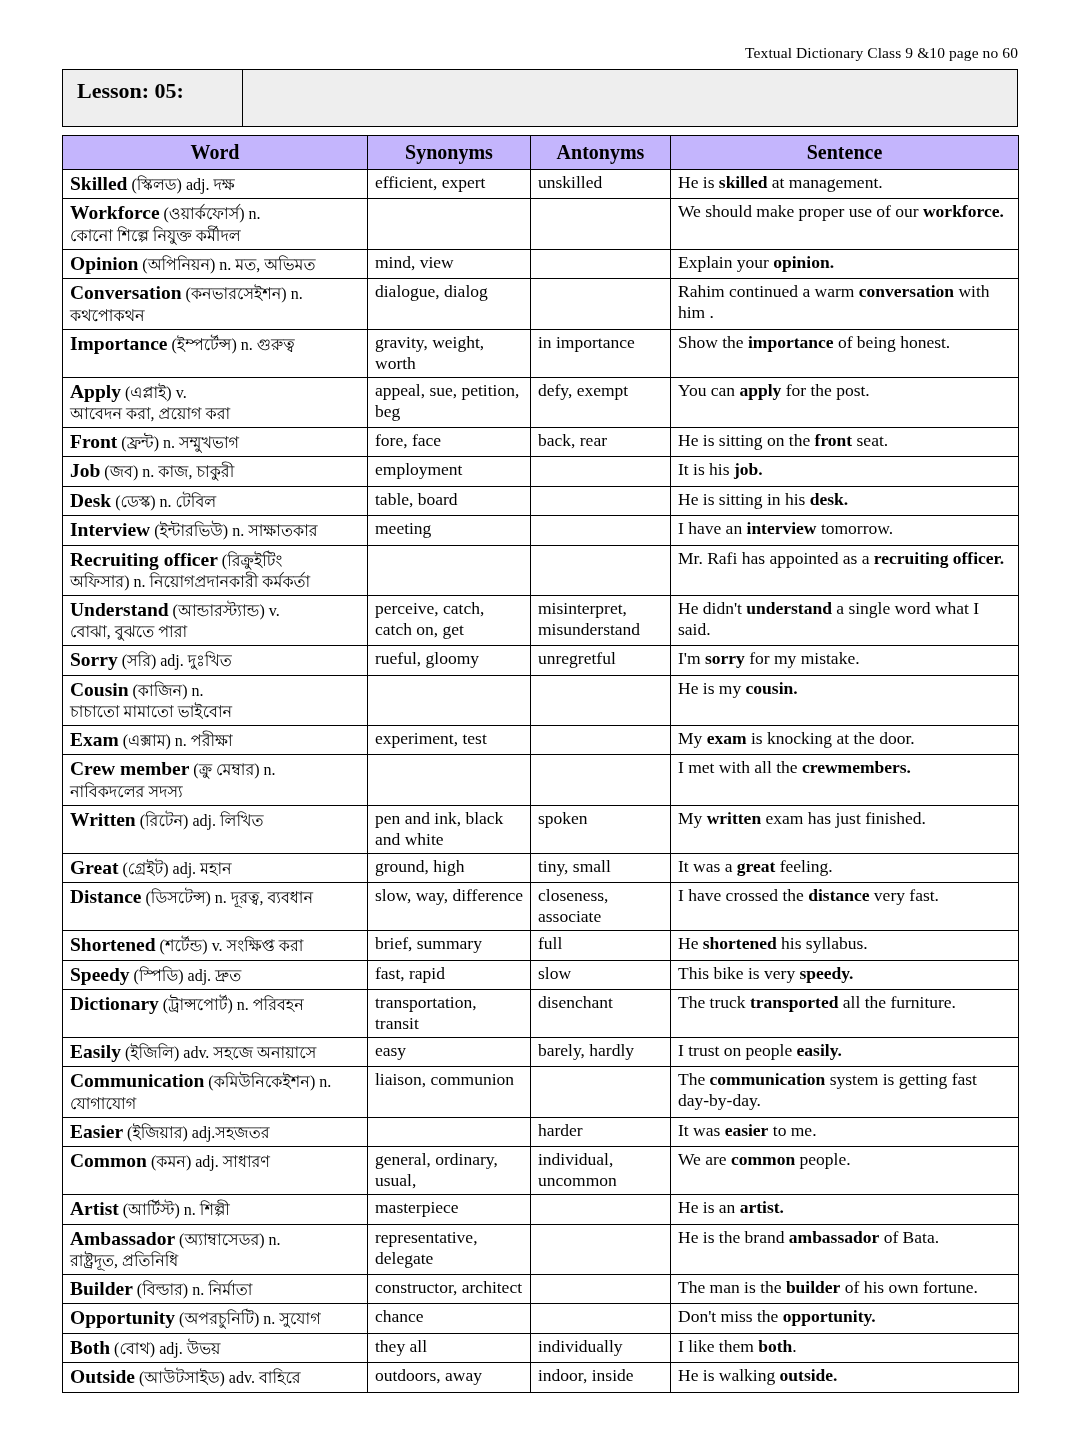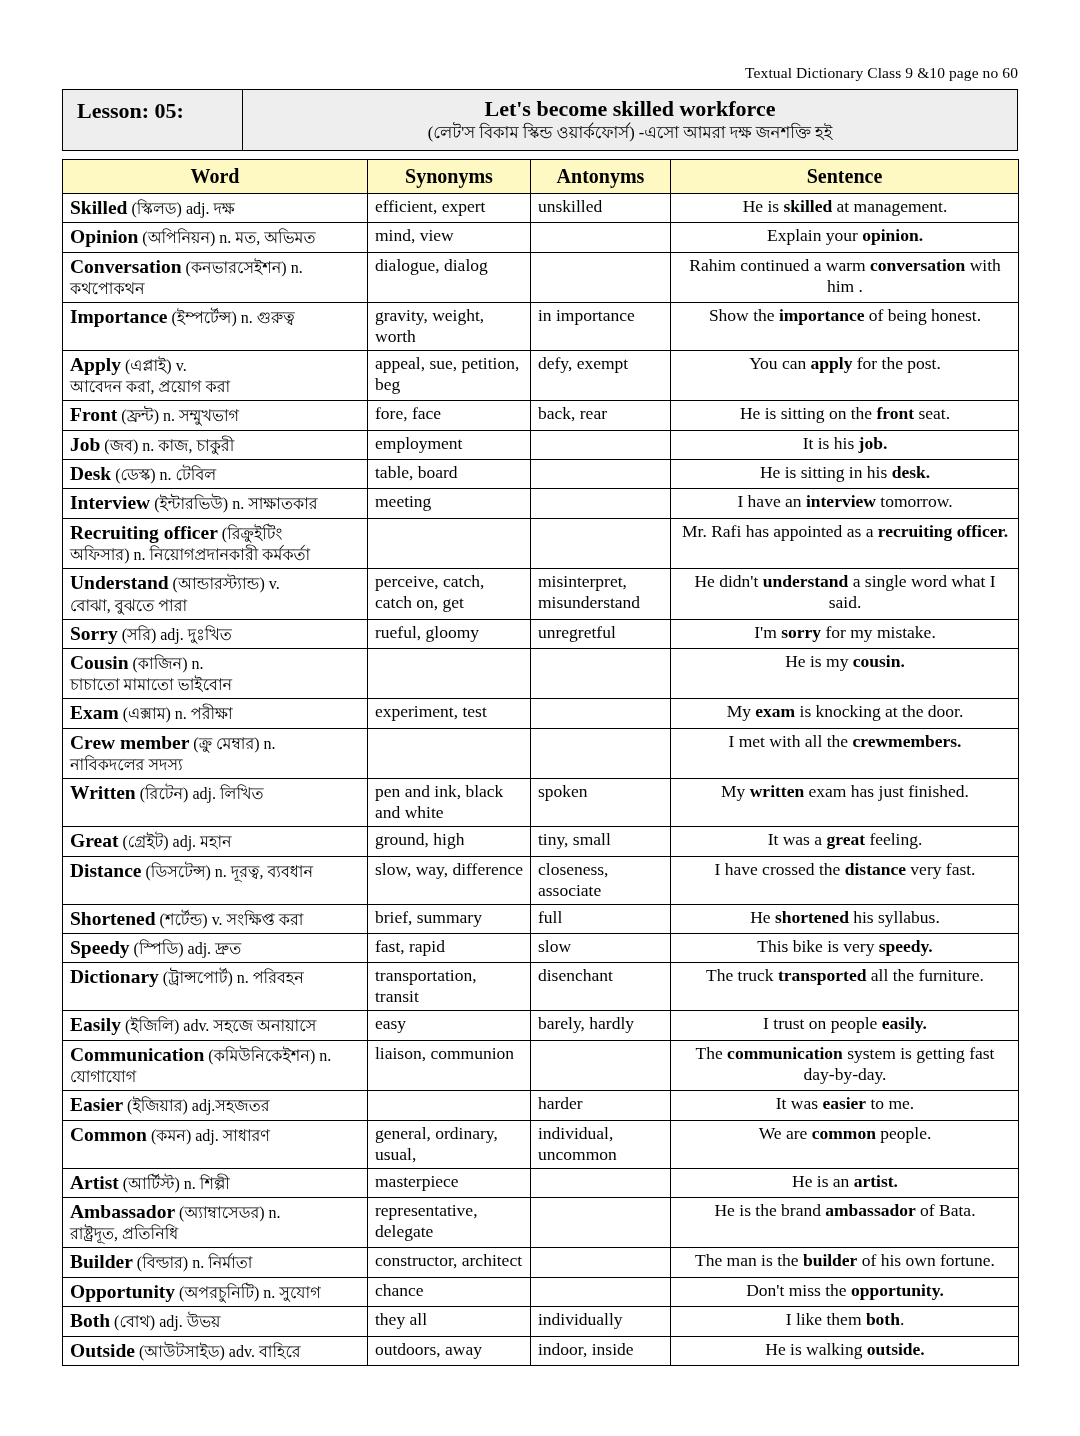--- a/index.html
+++ b/index.html
@@ -19,21 +19,20 @@
     box-sizing: border-box;
     padding: 44px 62px 18px 62px;
     position: relative;
   }
   .header-note {
     text-align: right;
     font-size: 15.5px;
     font-family: "Liberation Serif", serif;
     margin-bottom: 7px;
     letter-spacing: 0.1px;
-    margin-top: 20px;
   }
   .lesson-bar {
     display: flex;
     align-items: stretch;
     border: 1.6px solid #000;
     background: #eeeeee;
     min-height: 56px;
   }
   .lesson-label {
     width: 180px;
@@ -70,21 +69,21 @@
     border: 1.4px solid #000;
     vertical-align: top;
     padding: 2px 6px 3px 7px;
     font-size: 17.5px;
     line-height: 1.2;
   }
   table.dict thead th {
     text-align: center;
     font-weight: bold;
     font-size: 20px;
-    background: #fef9c3;
+    background: #c4b5fd;
     padding: 4px 4px 5px 4px;
   }
   col.c-word { width: 305px; }
   col.c-syn  { width: 163px; }
   col.c-ant  { width: 140px; }
   col.c-sen  { width: 348px; }
 
   td.word {
     font-size: 17px;
     line-height: 1.25;
@@ -96,37 +95,32 @@
   td.word .bn {
     font-size: 16px;
   }
   td.syn, td.ant {
     font-size: 17.5px;
     line-height: 1.22;
   }
   td.sen {
     font-size: 17.5px;
     line-height: 1.22;
-    text-align: center;
   }
   td.sen b { font-weight: bold; }
 </style>
 </head>
 <body>
 
 <div class="page">
 
   <div class="header-note">Textual Dictionary Class 9 &amp;10 page no 60</div>
 
   <div class="lesson-bar">
     <div class="lesson-label">Lesson:  05:</div>
-    <div class="lesson-title">
-      <div class="en">Let's become skilled workforce</div>
-      <div class="bn">(লেট'স বিকাম স্কিন্ড ওয়ার্কফোর্স) -এসো আমরা দক্ষ জনশক্তি হই</div>
-    </div>
   </div>
 
   <table class="dict">
     <colgroup>
       <col class="c-word">
         <col class="c-syn">
         <col class="c-ant">
         <col class="c-sen">
     </colgroup>
     <thead>
@@ -138,20 +132,26 @@
       </tr>
     </thead>
     <tbody id="dict-body">
         <tr>
           <td class="word"><span class="hw">Skilled</span><span class="bn"> (স্কিলড) adj. দক্ষ</span></td>
           <td class="syn">efficient, expert</td>
           <td class="ant">unskilled</td>
           <td class="sen"><span>He is </span><b>skilled</b><span> at management.</span></td>
         </tr>
         <tr>
+          <td class="word"><span class="hw">Workforce</span><span class="bn"> (ওয়ার্কফোর্স) n.</span><br><span class="bn">কোনো শিল্পে নিযুক্ত কর্মীদল</span></td>
+          <td class="syn"></td>
+          <td class="ant"></td>
+          <td class="sen"><span>We should make proper use of our </span><b>workforce.</b><span></span></td>
+        </tr>
+        <tr>
           <td class="word"><span class="hw">Opinion</span><span class="bn"> (অপিনিয়ন) n. মত, অভিমত</span></td>
           <td class="syn">mind, view</td>
           <td class="ant"></td>
           <td class="sen"><span>Explain your </span><b>opinion.</b><span></span></td>
         </tr>
         <tr>
           <td class="word"><span class="hw">Conversation</span><span class="bn"> (কনভারসেইশন) n.</span><br><span class="bn">কথপোকথন</span></td>
           <td class="syn">dialogue, dialog</td>
           <td class="ant"></td>
           <td class="sen"><span>Rahim continued a warm </span><b>conversation</b><span> with him .</span></td>

